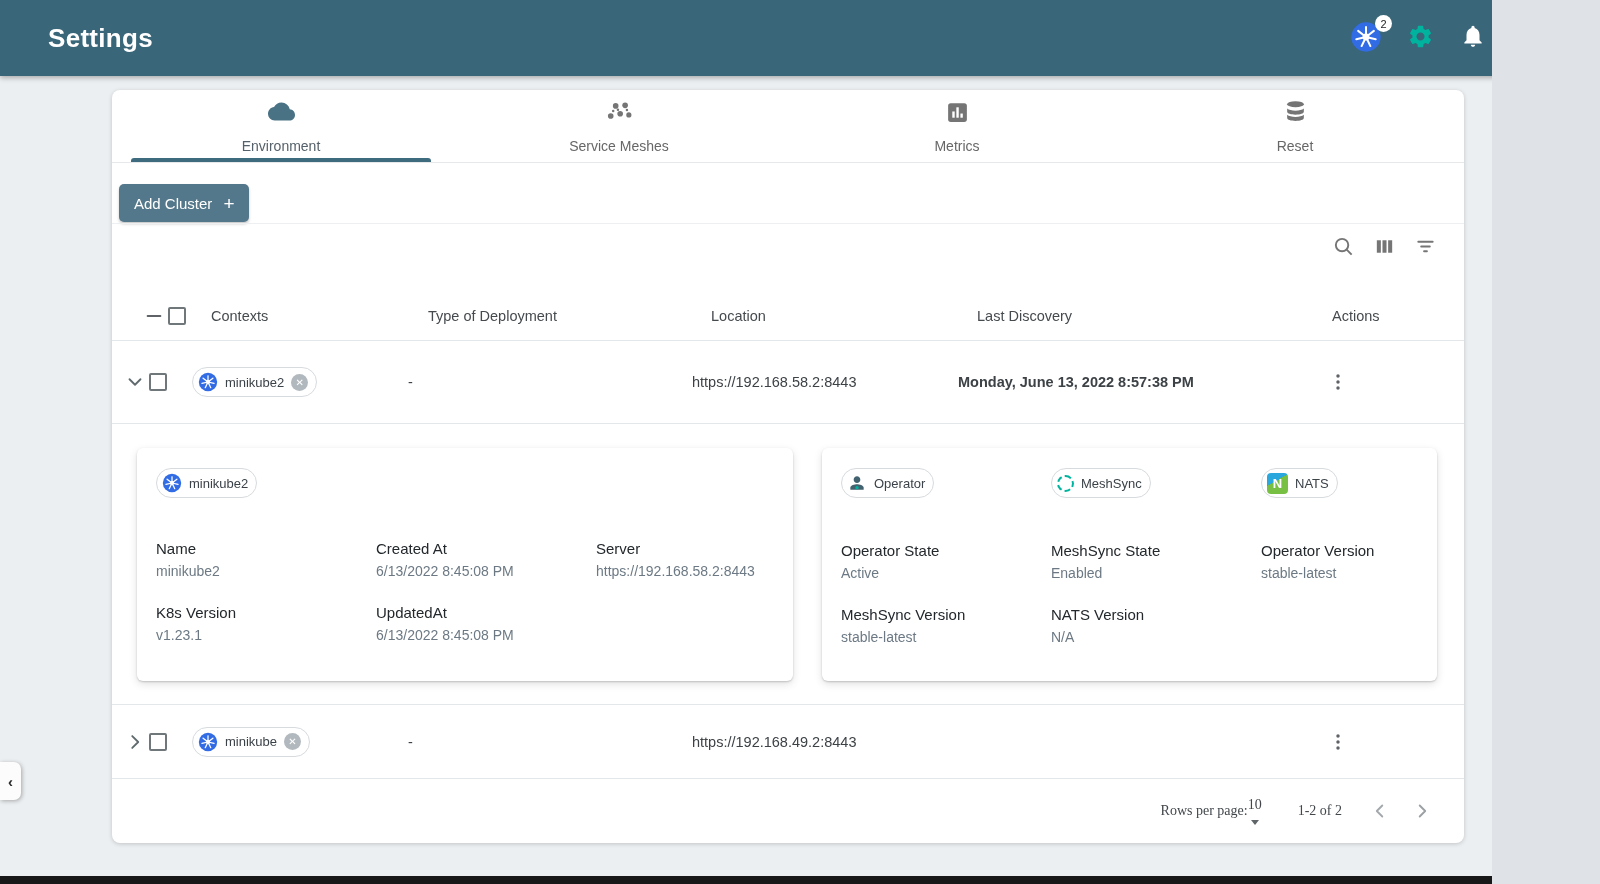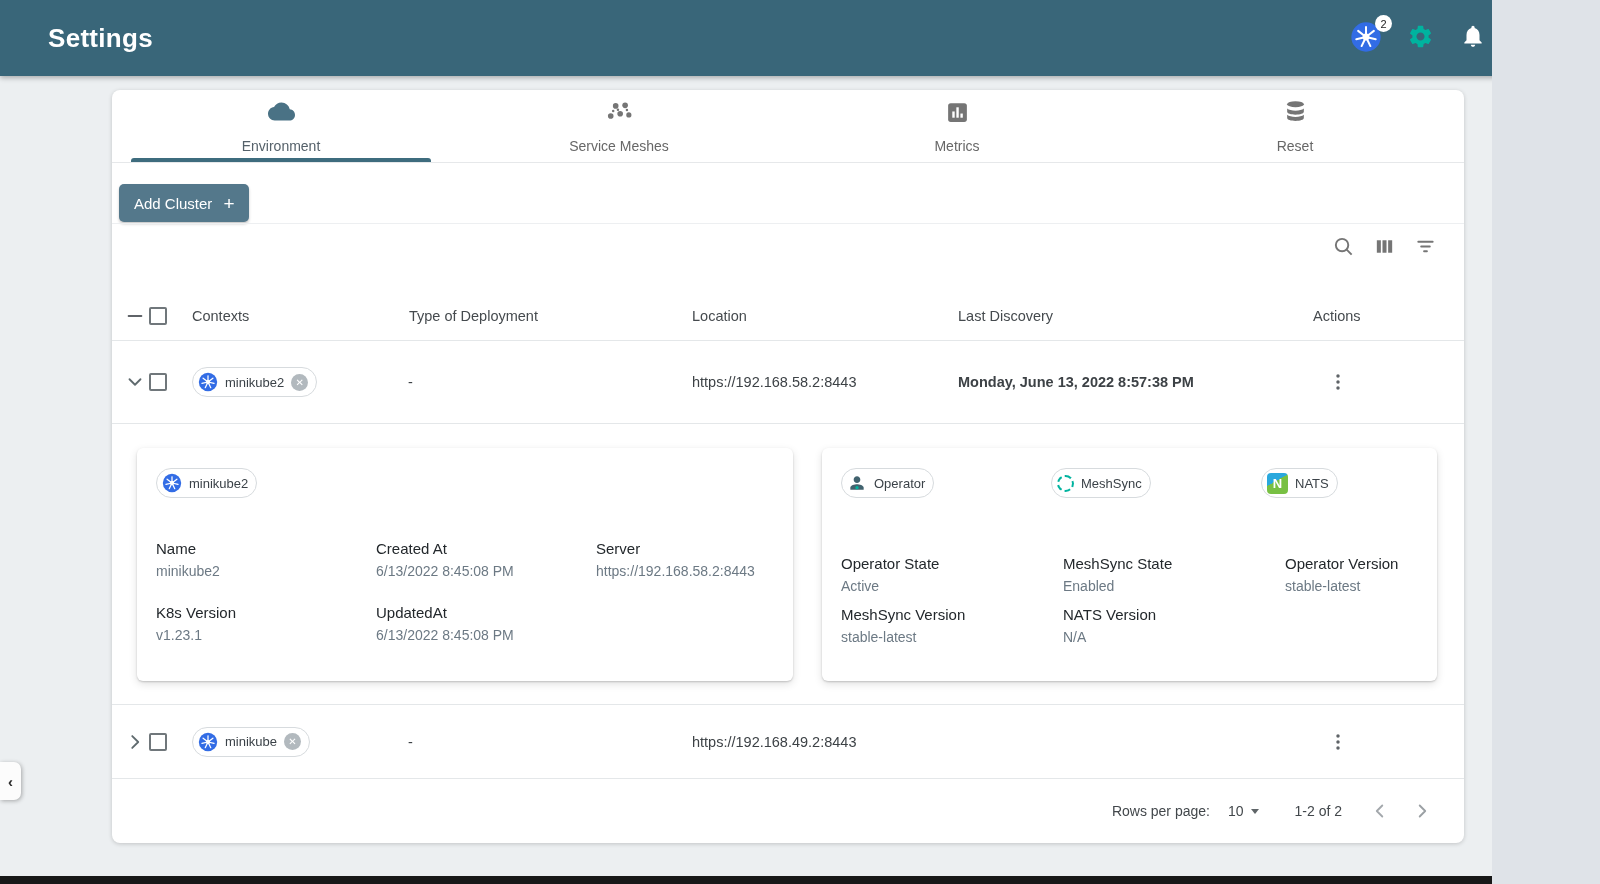--- a/index.html
+++ b/index.html
@@ -39,21 +39,21 @@
   .add-plus { font-size:19px; line-height:1; }
   .toolbar-divider { position:absolute; left:0; right:0; top:133px; border-top:1px solid #edeff1; }
 
   
   .table-icons { position:absolute; top:143px; right:26px; display:flex; gap:15px; }
   .ticon { width:26px; height:26px; display:flex; align-items:center; justify-content:center; cursor:pointer; }
 
   
   .thead { position:absolute; left:0; right:0; top:201px; height:50px; border-bottom:1px solid #e4e7e9;
            font-size:14.5px; color:#454a4e; }
-  .thead > span { position:absolute; top:50%; transform:translateY(-50%); }
+  .thead > span { position:absolute; top:50%; transform:translateY(-50%);margin-left:19px; }
   .hc0 { left:80px; } .hc1 { left:297px; } .hc2 { left:580px; } .hc3 { left:846px; } .hc4 { left:1201px; }
   .h-collapse { position:absolute; left:10px; top:50%; transform:translateY(-50%); width:26px; height:26px;
                 display:flex; align-items:center; justify-content:center; cursor:pointer; }
   .checkbox { position:absolute; left:37px; top:50%; transform:translateY(-50%); width:18px; height:18px;
               border:2px solid #70777b; border-radius:2px; background:#fff; cursor:pointer; }
 
   .trow { position:absolute; left:0; right:0; border-bottom:1px solid #e4e7e9; font-size:14.5px; color:#3d4246; }
   .trow-1 { top:251px; height:83px; }
   .trow-2 { top:615px; height:74px; }
   .trow > .cell { position:absolute; top:50%; transform:translateY(-50%); }
@@ -80,22 +80,22 @@
   .dc-right { left:710px; width:615px; }
   .detail-grid { display:grid; margin-top:42px; row-gap:25px; }
   .grid-l { grid-template-columns:220px 220px 1fr; }
   .grid-r { grid-template-columns:210px 210px 1fr; }
   .chips-row { display:grid; }
   .fld-label { font-size:15px; font-weight:500; color:#23282c; margin-bottom:6px; }
   .fld-value { font-size:14px; color:#6c7984; }
 
   
   .pg { position:absolute; left:0; right:0; top:689px; height:64px; display:flex; align-items:center;
-        justify-content:flex-end; padding-right:28px; font-size:14px; color:#42474b; }
-  .pg-select { margin-left:18px; display:inline-flex; align-items:center; gap:7px; cursor:pointer; }
+        justify-content:flex-end; padding-right:28px; font-size:14px; color:#42474b;font-family:Liberation Serif, serif; }
+  .pg-select { display:inline-flex; align-items:center; gap:7px; cursor:pointer;flex-direction:column; }
   .caret-down { width:0; height:0; border-left:4.5px solid transparent; border-right:4.5px solid transparent;
                 border-top:5px solid #5f6568; }
   .pg-range { margin-left:36px; }
   .pg-btn { width:28px; height:28px; margin-left:14px; display:flex; align-items:center; justify-content:center; cursor:pointer; }
   .pg-btn.first { margin-left:24px; }
 
   
   .sidebar-toggle { position:absolute; left:0; top:762px; width:21px; height:38px; background:#fcfcfc;
                     border-radius:0 7px 7px 0; box-shadow:1px 1px 4px rgba(0,0,0,.3); display:flex; align-items:center;
                     justify-content:center; font-size:15px; font-weight:700; color:#2b2b2b; cursor:pointer; z-index:6; }
@@ -337,21 +337,21 @@
               <span>MeshSync</span>
             </span>
           </span>
           <span>
             <span class="chip">
               <span class="nats-logo">N</span>
               <span>NATS</span>
             </span>
           </span>
         </div>
-        <div class="detail-grid grid-r" style="margin-top:57px;gap:12px;">
+        <div class="detail-grid grid-r" style="margin-top:44px;">
           <div>
             <div class="fld-label">Operator State</div>
             <div class="fld-value">Active</div>
           </div>
           <div>
             <div class="fld-label">MeshSync State</div>
             <div class="fld-value">Enabled</div>
           </div>
           <div>
             <div class="fld-label">Operator Version</div>

